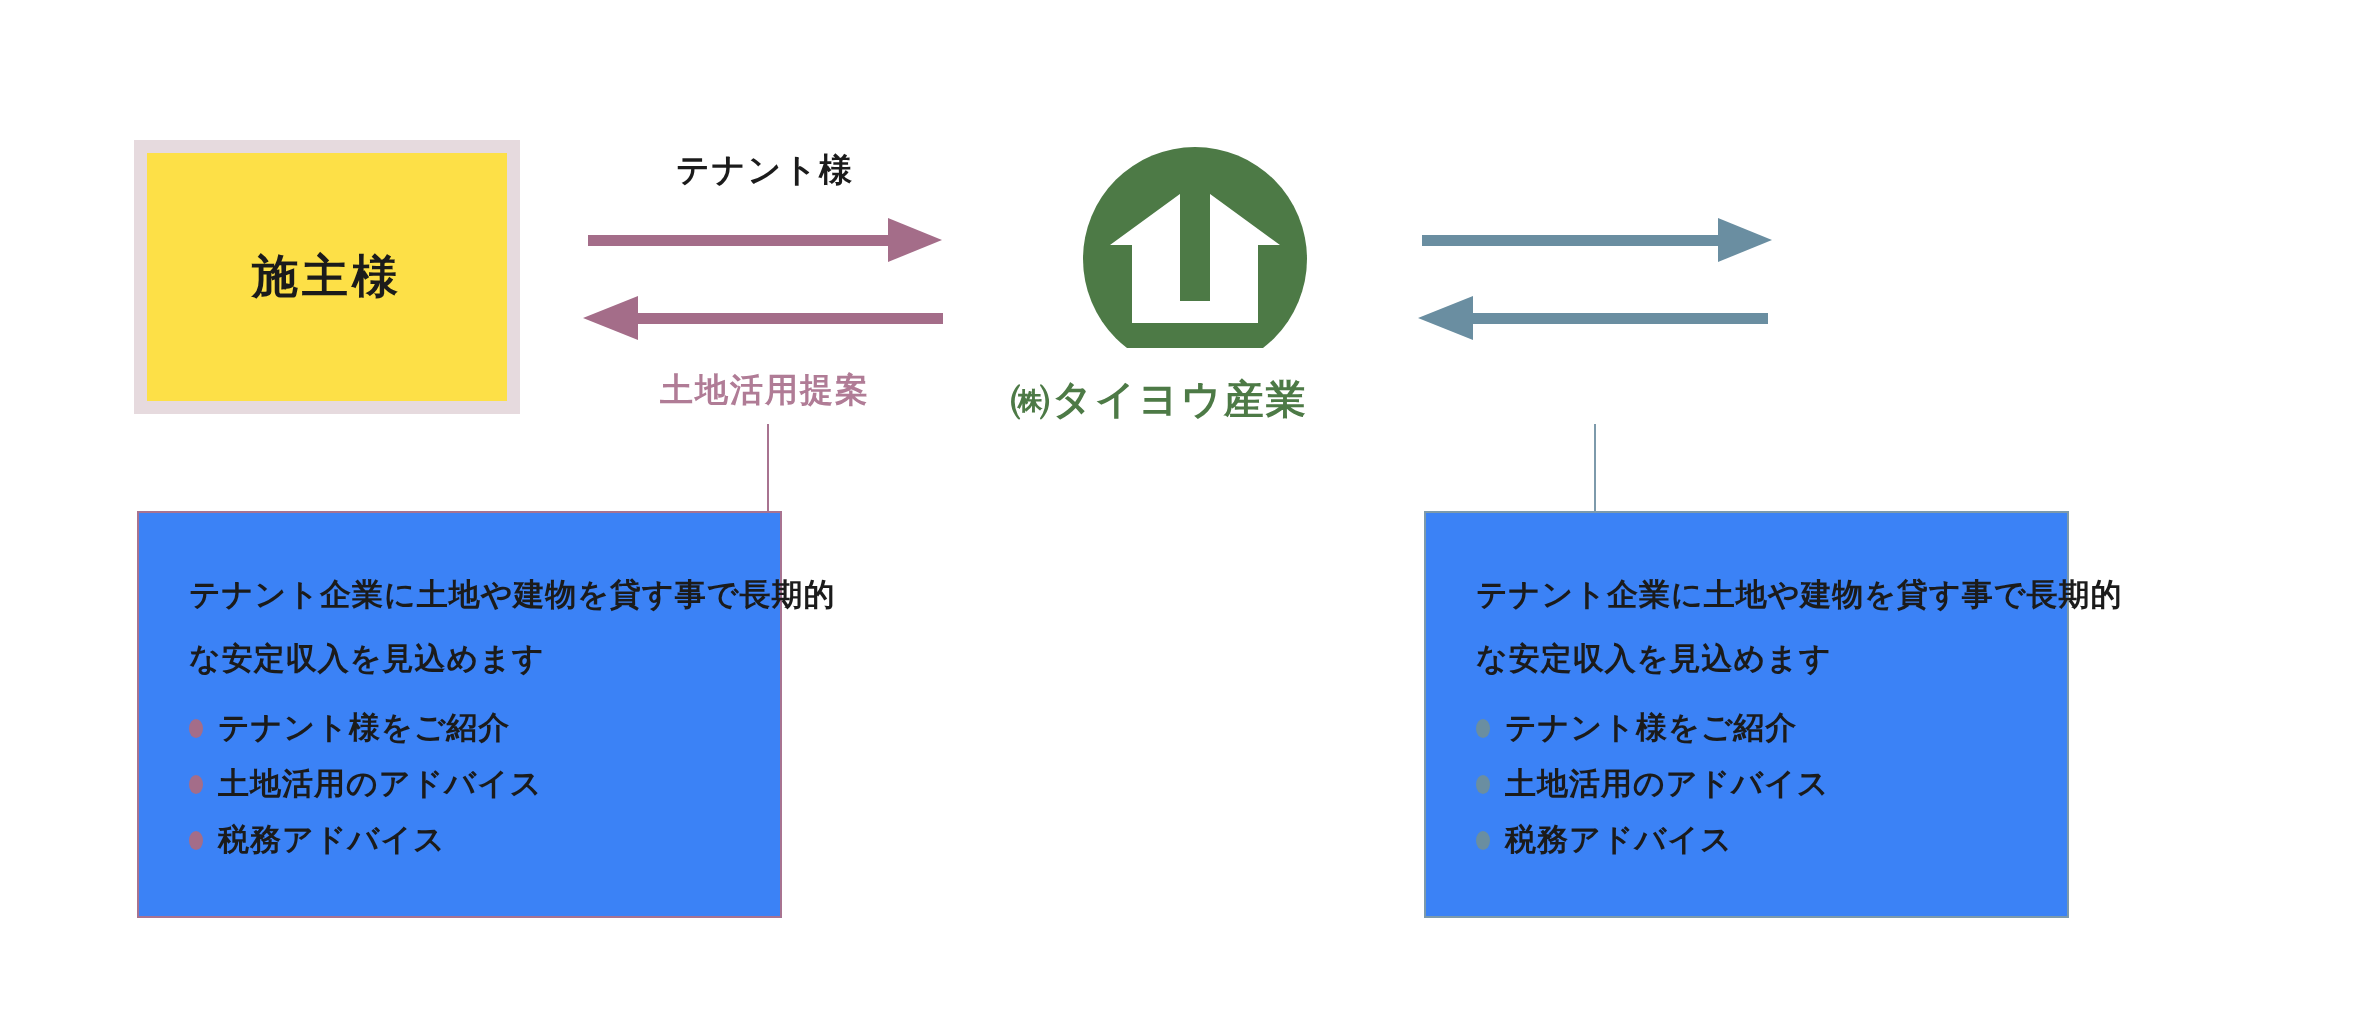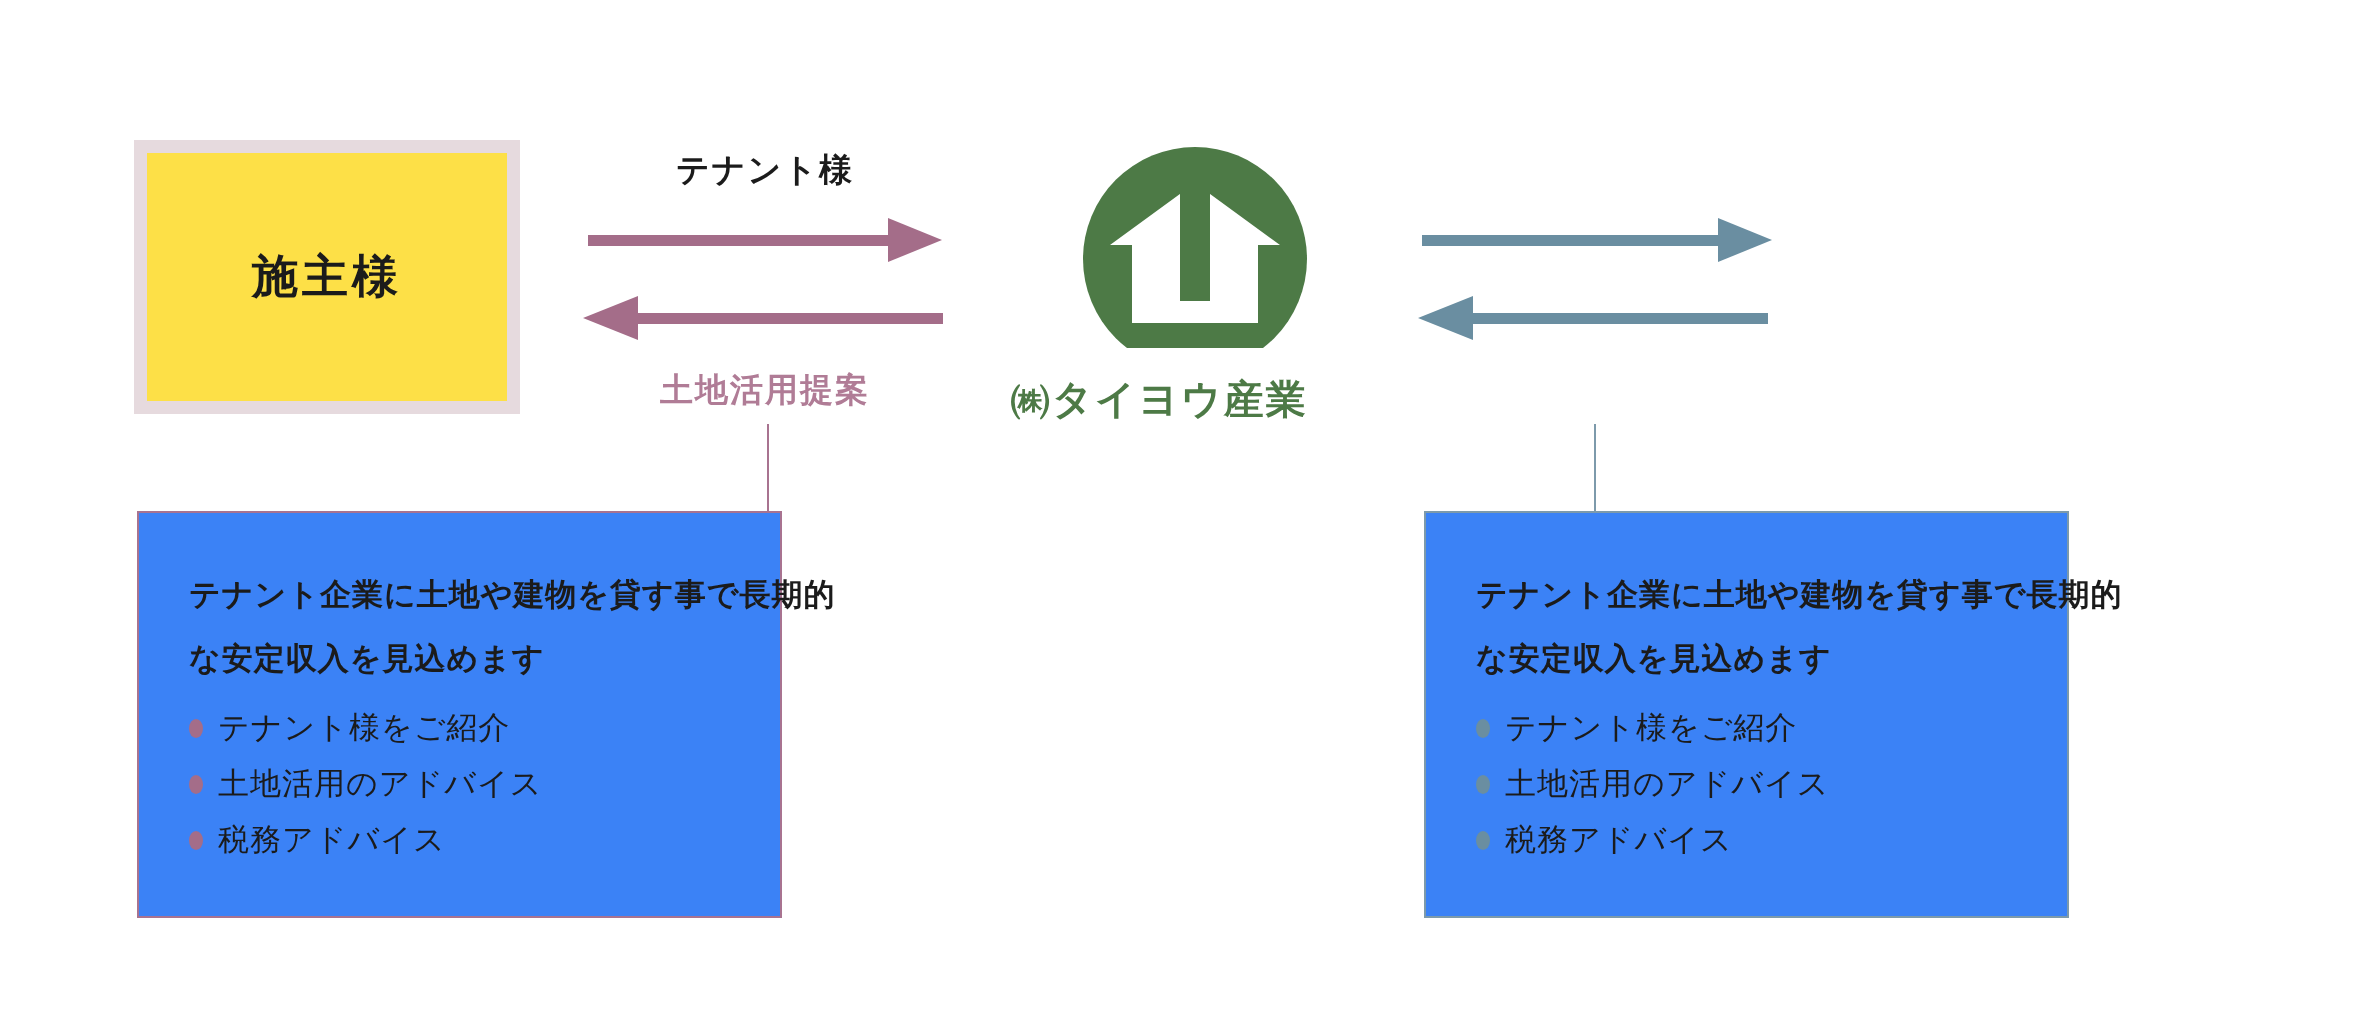--- a/index.html
+++ b/index.html
@@ -35,21 +35,21 @@
   }
   
   .panel{
     position:absolute;top:511px;width:645px;height:407px;box-sizing:border-box;
     background:#3b82f6;padding:50px 54px 0 50px;
   }
   .panel.left{left:137px;border:2px solid #a87390;}
   .panel.right{left:1424px;border:2px solid #7d9aab;}
   .desc{font-size:31px;font-weight:600;line-height:2.05;letter-spacing:1px;color:#1b1b1b;white-space:nowrap;}
   .bullets{margin-top:20px;}
-  .bullet-row{display:flex;align-items:center;margin-bottom:20px;font-size:31px;font-weight:400;letter-spacing:1px;line-height:36px;white-space:nowrap;}
+  .bullet-row{display:flex;align-items:center;margin-bottom:20px;font-size:31px;font-weight:700;letter-spacing:1px;line-height:36px;white-space:nowrap;}
   .dot{width:14px;height:19px;border-radius:50%;margin-right:15px;flex:none;}
   .dot-mauve{background:#a46d89;}
   .dot-blue{background:#6a8ea1;}
 </style>
 </head>
 <body>
 
 <div class="stage">
 
   <div class="entity owner">

